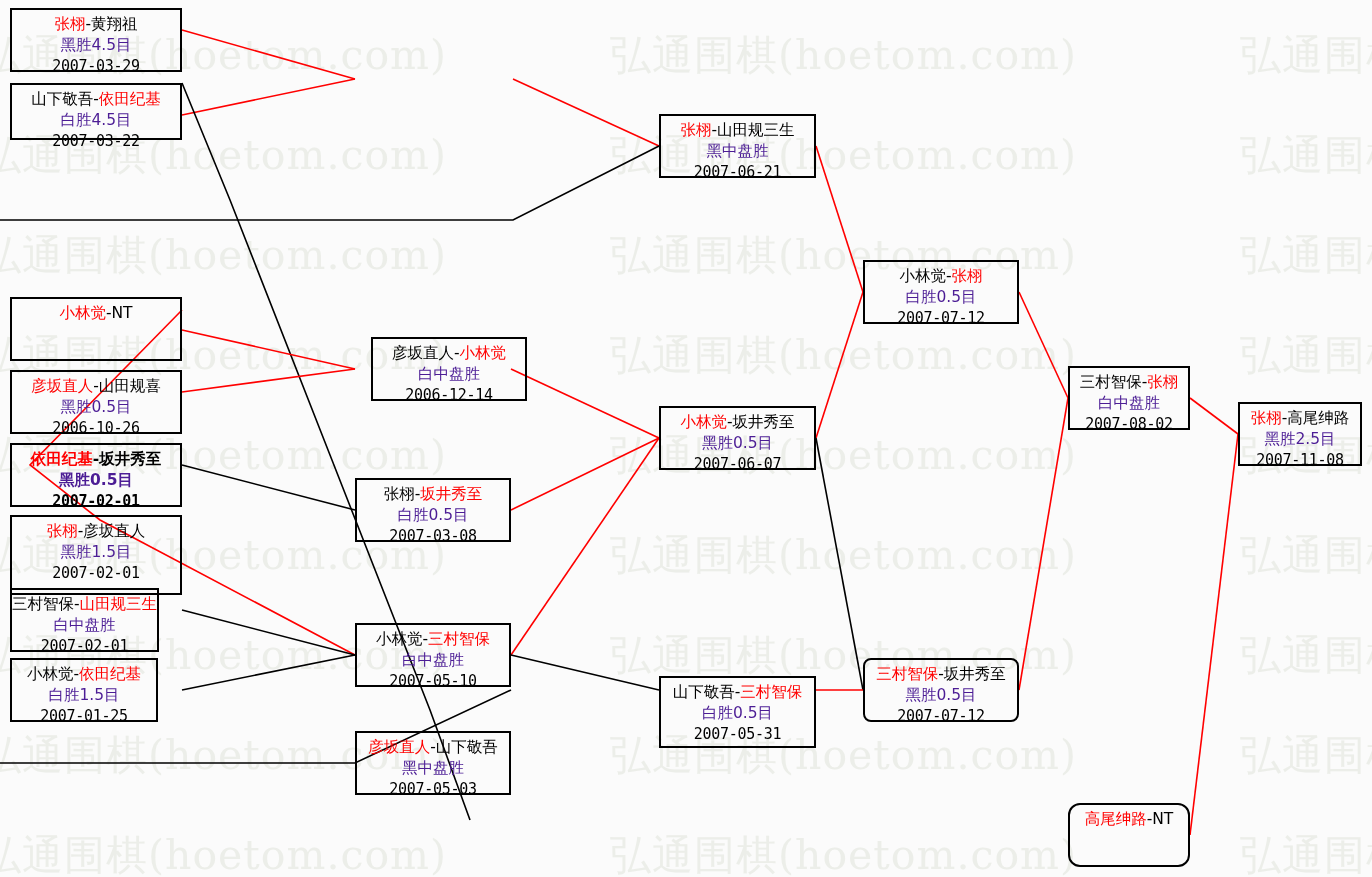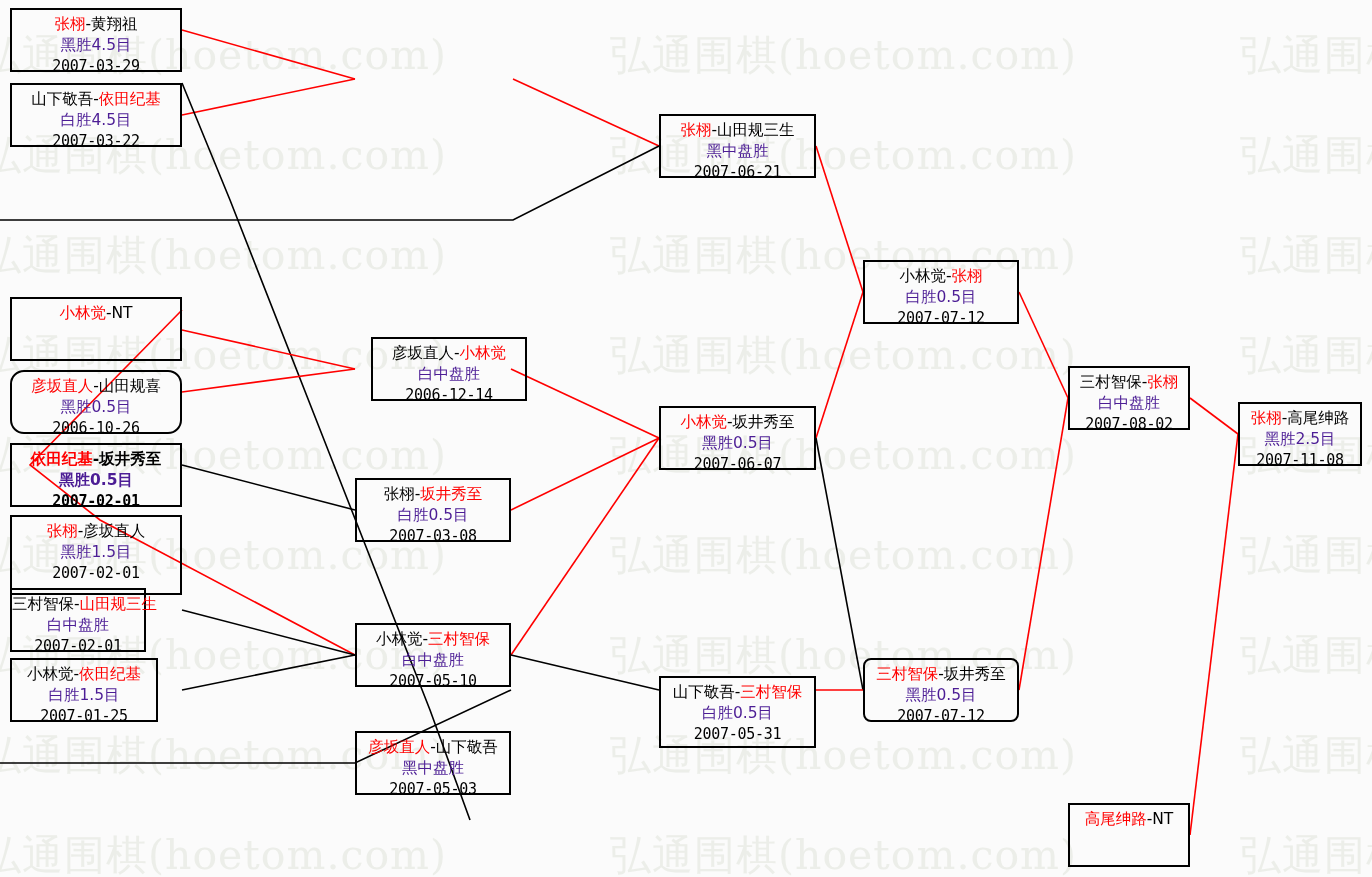--- a/index.html
+++ b/index.html
@@ -140,21 +140,21 @@
       <polyline points="1190,398 1238,434" fill="none" stroke="#ff0000" stroke-width="1.6"></polyline>
       <polyline points="1190,835 1238,434" fill="none" stroke="#ff0000" stroke-width="1.6"></polyline>
     </svg>
 
   <div id="nodes-layer">
       <div class="match-box" style="left: 10px; top: 8px; width: 172px; height: 64px;">
         <div class="players"><span class="hl">张栩</span><span>-</span><span>黄翔祖</span></div>
         <div class="result">黑胜4.5目</div>
         <div class="date">2007-03-29</div>
       </div>
-      <div class="match-box" style="left: 10px; top: 83px; width: 172px; height: 64px;">
+      <div class="match-box" style="left: 10px; top: 83px; width: 172px; height: 57px;">
         <div class="players"><span>山下敬吾</span><span>-</span><span class="hl">依田纪基</span></div>
         <div class="result">白胜4.5目</div>
         <div class="date">2007-03-22</div>
       </div>
       <div class="match-box" style="left: 659px; top: 114px; width: 157px; height: 64px;">
         <div class="players"><span class="hl">张栩</span><span>-</span><span>山田规三生</span></div>
         <div class="result">黑中盘胜</div>
         <div class="date">2007-06-21</div>
       </div>
       <div class="match-box" style="left: 863px; top: 260px; width: 156px; height: 64px;">
@@ -170,36 +170,36 @@
       <div class="match-box" style="left: 1238px; top: 402px; width: 124px; height: 64px;">
         <div class="players"><span class="hl">张栩</span><span>-</span><span>高尾绅路</span></div>
         <div class="result">黑胜2.5目</div>
         <div class="date">2007-11-08</div>
       </div>
       <div class="match-box bye-box" style="left: 10px; top: 297px; width: 172px; height: 64px;">
         <div class="players"><span class="hl">小林觉</span><span>-</span><span>NT</span></div>
         <div class="result"></div>
         <div class="date"></div>
       </div>
-      <div class="match-box" style="left: 10px; top: 370px; width: 172px; height: 64px; border-radius: 14px;">
+      <div class="match-box" style="left: 10px; top: 370px; width: 172px; height: 64px;">
         <div class="players"><span class="hl">彦坂直人</span><span>-</span><span>山田规喜</span></div>
         <div class="result">黑胜0.5目</div>
         <div class="date">2006-10-26</div>
       </div>
       <div class="match-box" style="left: 10px; top: 443px; width: 172px; height: 64px; font-weight: bold;">
         <div class="players"><span class="hl">依田纪基</span><span>-</span><span>坂井秀至</span></div>
         <div class="result">黑胜0.5目</div>
         <div class="date">2007-02-01</div>
       </div>
       <div class="match-box" style="left: 10px; top: 515px; width: 172px; height: 80px;">
         <div class="players"><span class="hl">张栩</span><span>-</span><span>彦坂直人</span></div>
         <div class="result">黑胜1.5目</div>
         <div class="date">2007-02-01</div>
       </div>
-      <div class="match-box" style="left: 10px; top: 588px; width: 136px; height: 64px;">
+      <div class="match-box" style="left: 10px; top: 588px; width: 149px; height: 64px;">
         <div class="players"><span>三村智保</span><span>-</span><span class="hl">山田规三生</span></div>
         <div class="result">白中盘胜</div>
         <div class="date">2007-02-01</div>
       </div>
       <div class="match-box" style="left: 10px; top: 658px; width: 148px; height: 64px;">
         <div class="players"><span>小林觉</span><span>-</span><span class="hl">依田纪基</span></div>
         <div class="result">白胜1.5目</div>
         <div class="date">2007-01-25</div>
       </div>
       <div class="match-box" style="left: 355px; top: 337px; width: 156px; height: 64px; margin-left: 16px;">
@@ -230,20 +230,20 @@
       <div class="match-box" style="left: 659px; top: 676px; width: 157px; height: 72px;">
         <div class="players"><span>山下敬吾</span><span>-</span><span class="hl">三村智保</span></div>
         <div class="result">白胜0.5目</div>
         <div class="date">2007-05-31</div>
       </div>
       <div class="match-box" style="left: 863px; top: 658px; width: 156px; height: 64px; border-radius: 8px;">
         <div class="players"><span class="hl">三村智保</span><span>-</span><span>坂井秀至</span></div>
         <div class="result">黑胜0.5目</div>
         <div class="date">2007-07-12</div>
       </div>
-      <div class="match-box bye-box" style="left: 1068px; top: 803px; width: 122px; height: 64px;">
+      <div class="match-box bye-box" style="left: 1068px; top: 803px; width: 122px; height: 64px; border-radius: 12px;">
         <div class="players"><span class="hl">高尾绅路</span><span>-</span><span>NT</span></div>
         <div class="result"></div>
         <div class="date"></div>
       </div>
     </div>
 
 </div>
 
 </body></html>

